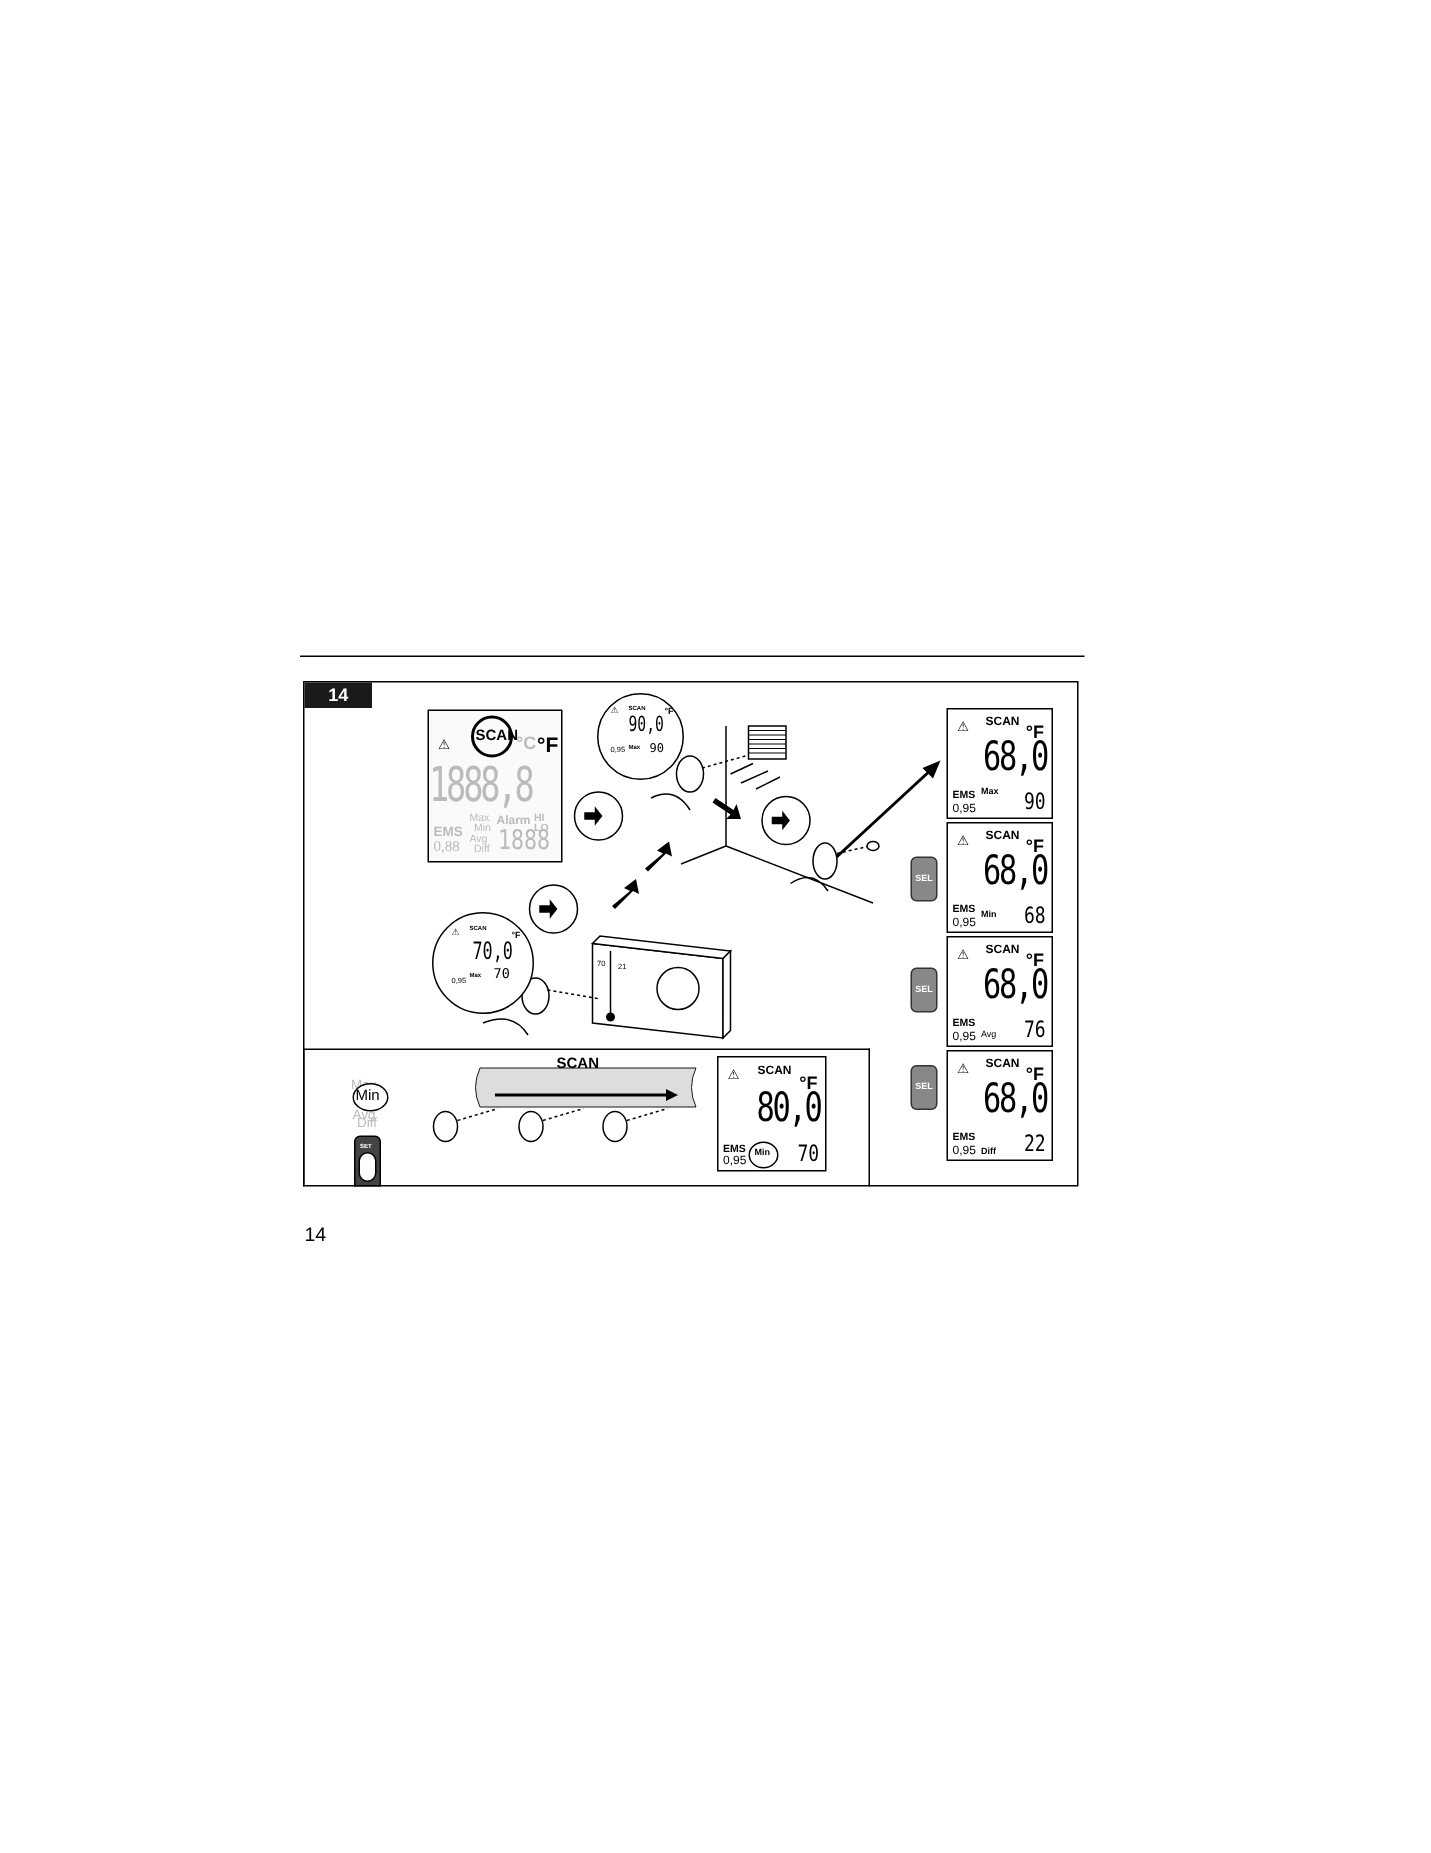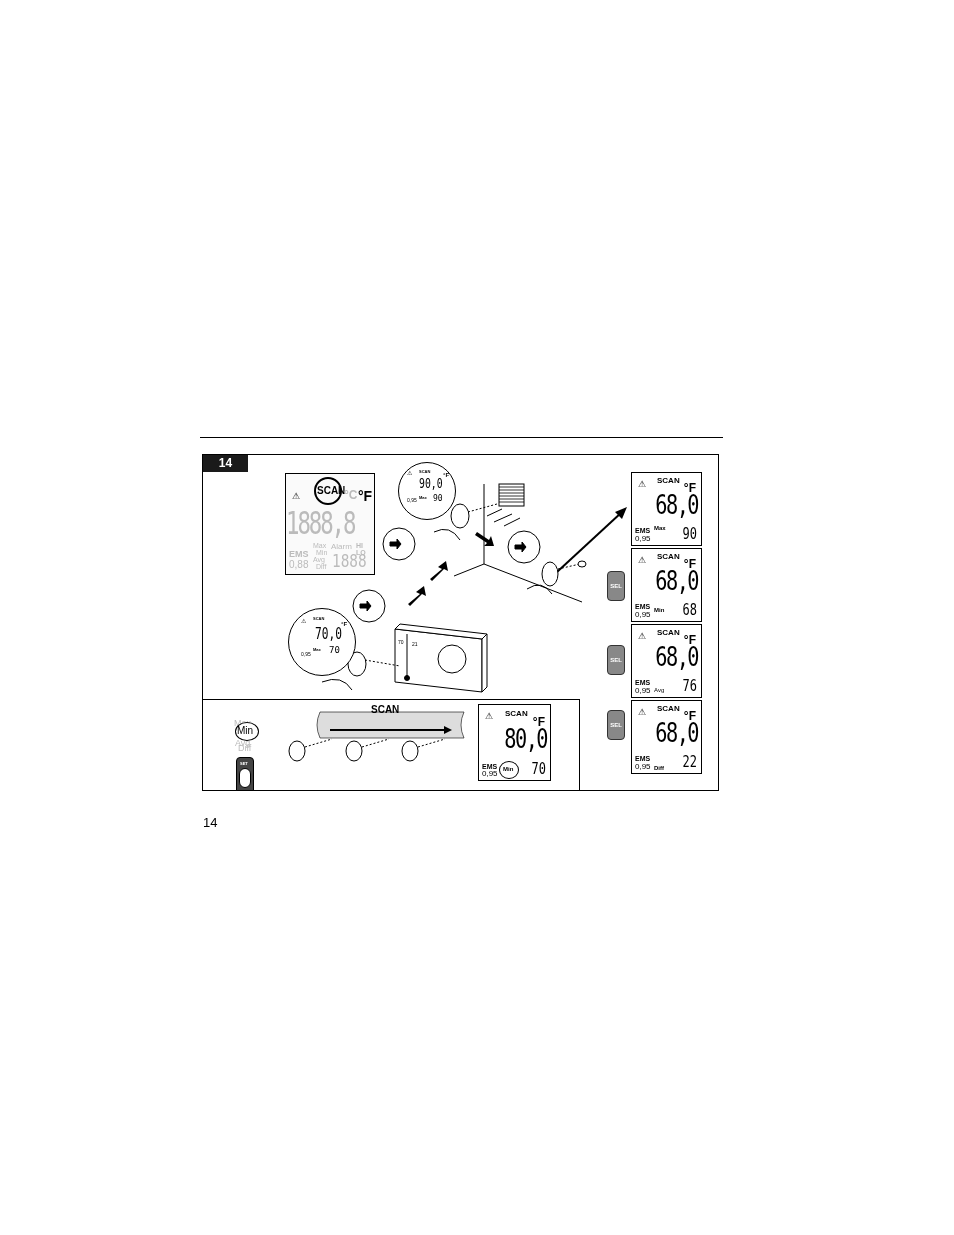--- a/index.html
+++ b/index.html
@@ -30,26 +30,26 @@
 <div class="abs badge">14</div>
 
 <div class="abs lcd" style="left:285px;top:473px;width:90px;height:102px;background:#fafafa;">
   <span class="warn" style="top:17px;">⚠</span>
   <div class="abs" style="left:28px;top:3px;width:28px;height:28px;border:2px solid #000;border-radius:50%;box-sizing:border-box;"></div>
   <span class="scan" style="left:31px;top:11px;font-size:10px;">SCAN</span>
   <span class="abs gray" style="left:58px;top:14px;font-size:12px;font-weight:bold;">°C</span>
   <span class="abs" style="left:72px;top:14px;font-size:14px;font-weight:bold;">°F</span>
   <span class="abs gray" style="left:0px;top:30px;font-family:'DejaVu Sans Mono',monospace;font-size:32px;letter-spacing:-3px;transform:scaleX(0.7);transform-origin:left;">1888,8</span>
   <span class="abs gray" style="left:3px;top:75px;font-size:9px;font-weight:bold;">EMS</span>
-  <span class="abs gray" style="left:3px;top:85px;font-size:10px;">0,88</span>
+  <span class="abs gray" style="left:3px;top:85px;font-size:10px;font-family:Liberation Serif, serif;">0,88</span>
   <span class="abs gray" style="left:27px;top:68px;font-size:7px;">Max</span>
   <span class="abs gray" style="left:30px;top:75px;font-size:7px;">Min</span>
   <span class="abs gray" style="left:27px;top:82px;font-size:7px;">Avg</span>
   <span class="abs gray" style="left:30px;top:89px;font-size:7px;">Diff</span>
-  <span class="abs gray" style="left:45px;top:68px;font-size:8px;font-weight:normal;">Alarm</span>
+  <span class="abs gray" style="left:45px;top:68px;font-size:8px;font-weight:bold;">Alarm</span>
   <span class="abs gray" style="left:70px;top:68px;font-size:7px;font-weight:bold;">HI LO</span>
   <span class="abs gray" style="left:46px;top:76px;font-family:'DejaVu Sans Mono',monospace;font-size:18px;transform:scaleX(0.8);transform-origin:left;">1888</span>
 </div>
 
 <svg class="abs" style="left:202px;top:454px;" width="517" height="337">
 
   <line x1="282" y1="30" x2="282" y2="110" stroke="#000" stroke-width="1"></line>
   <line x1="282" y1="110" x2="252" y2="122" stroke="#000"></line>
   <line x1="282" y1="110" x2="380" y2="148" stroke="#000"></line>
 

